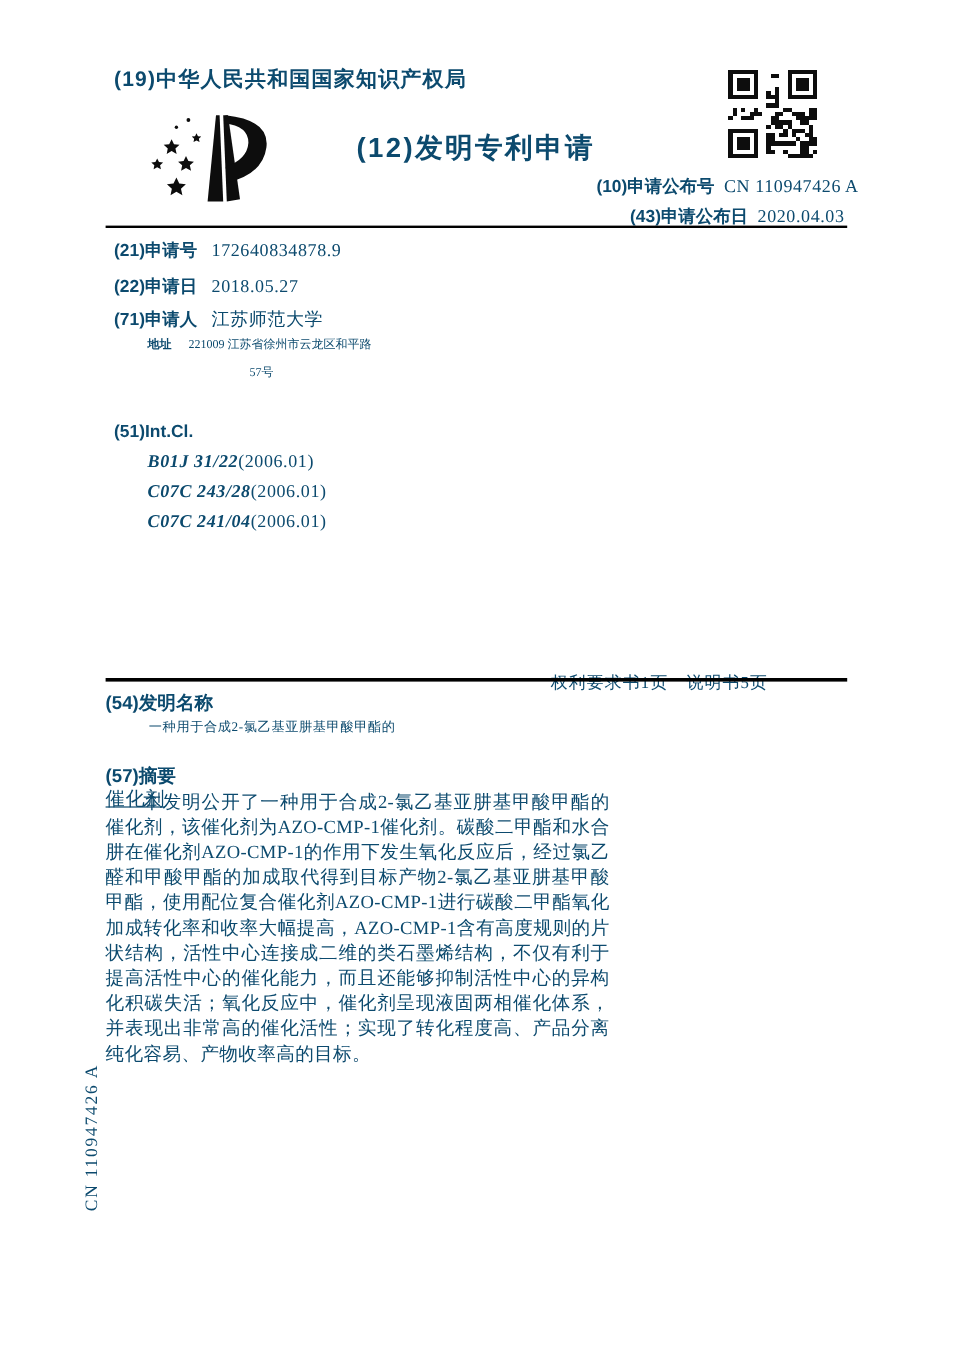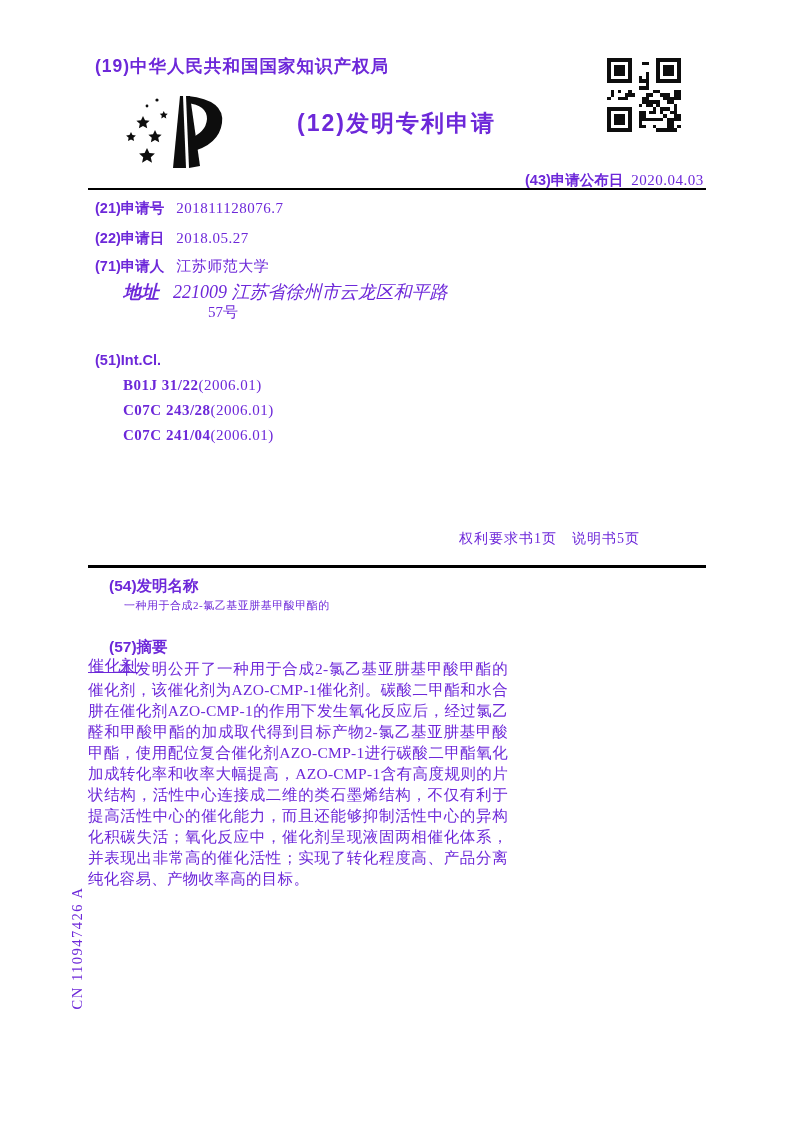--- a/index.html
+++ b/index.html
@@ -1,45 +1,45 @@
 <!DOCTYPE html>
 <html><head>
 <meta charset="utf-8">
 <style>
   html,body{margin:0;padding:0;background:#ffffff;}
   .page{
     position:relative;width:800px;height:1132px;background:#ffffff;
-    color:#6d28d9;font-family:"Liberation Serif","DejaVu Serif",serif;
+    color:#0c4a6e;font-family:"Liberation Serif","DejaVu Serif",serif;
     overflow:hidden;
   }
   .hei{font-family:"Liberation Sans","DejaVu Sans",sans-serif;font-weight:700;}
   .abs{position:absolute;white-space:nowrap;}
   .office{left:95px;top:54px;font-size:17.5px;letter-spacing:1px;}
   .doc-type{left:297px;top:108px;font-size:23px;letter-spacing:2px;}
   .logo{left:103px;top:90px;width:150px;height:100px;}
   .qr{left:604px;top:58px;width:80px;height:74px;}
   .pubrow{font-size:14.5px;}
   .pubrow .lbl{font-size:14.5px;}
   .pubrow .val{font-family:"Liberation Serif","DejaVu Serif",serif;font-weight:400;margin-left:8px;font-size:15px;letter-spacing:0.5px;}
   .pub-num{left:497px;top:146px;}
   .pub-date{left:497px;top:171px;margin-left:28px;}
   .rule{position:absolute;left:88px;width:618px;background:#000;}
   .rule-top{top:188px;height:2px;}
   .rule-mid{top:565px;height:3px;}
   .brow{left:95px;font-size:14.5px;}
   .brow .lbl{font-size:14.5px;}
   .brow .val{font-weight:400;margin-left:12px;font-size:15px;letter-spacing:0.5px;}
-  .addr1{left:123px;top:280px;font-size:18px;font-style:italic;}
+  .addr1{left:123px;top:280px;font-size:10px;}
   .addr1 .val{margin-left:14px;}
-  .addr2{left:208px;top:303px;font-size:15px;}
+  .addr2{left:208px;top:303px;font-size:10px;}
   .ipc-row{left:123px;font-size:15px;}
-  .ipc-code{font-weight:700;letter-spacing:0.5px;}
+  .ipc-code{font-style:italic;font-weight:700;letter-spacing:0.5px;}
   .ipc-ver{font-weight:400;letter-spacing:0.5px;text-align:right;}
-  .pages-info{top:530px;right:160px;left:auto;font-size:14px;letter-spacing:1px;text-align:center;}
-  .sec-label{left:88px;font-size:15.5px;margin-left:21px;}
+  .pages-info{top:560px;right:160px;left:auto;font-size:14px;letter-spacing:1px;text-align:center;}
+  .sec-label{left:88px;font-size:15.5px;}
   .t-line1{left:124px;top:598px;font-size:11px;letter-spacing:0.5px;}
   .t-line2{left:88px;top:656px;font-size:16px;letter-spacing:0.5px;text-decoration:underline;}
   .abstract-body{
     position:absolute;left:88px;top:658px;width:420px;
     font-size:15.5px;line-height:21px;text-align:justify;text-indent:2em;
     letter-spacing:0.3px;white-space:normal;
   }
   .side-number{
     position:absolute;left:77px;top:948px;
     transform:translate(-50%,-50%) rotate(-90deg);
@@ -177,28 +177,31 @@
         <rect x="2" y="2" width="3" height="3" fill="#0d0d0d"></rect>
         <rect x="14" y="0" width="7" height="7" fill="#0d0d0d"></rect>
         <rect x="15" y="1" width="5" height="5" fill="#fff"></rect>
         <rect x="16" y="2" width="3" height="3" fill="#0d0d0d"></rect>
         <rect x="0" y="14" width="7" height="7" fill="#0d0d0d"></rect>
         <rect x="1" y="15" width="5" height="5" fill="#fff"></rect>
         <rect x="2" y="16" width="3" height="3" fill="#0d0d0d"></rect>
       </svg>
   </div>
 
+  <div class="abs pubrow pub-num">
+    <span class="hei lbl">(10)申请公布号</span><span class="val">CN 110947426 A</span>
+  </div>
   <div class="abs pubrow pub-date">
     <span class="hei lbl">(43)申请公布日</span><span class="val">2020.04.03</span>
   </div>
 
   <div class="rule rule-top"></div>
 
   <div class="abs brow" style="top:199px">
-    <span class="hei lbl">(21)申请号</span><span class="val">201811128076.7</span>
+    <span class="hei lbl">(21)申请号</span><span class="val">172640834878.9</span>
   </div>
   <div class="abs brow" style="top:229px">
     <span class="hei lbl">(22)申请日</span><span class="val">2018.05.27</span>
   </div>
   <div class="abs brow" style="top:257px">
     <span class="hei lbl">(71)申请人</span><span class="val">江苏师范大学</span>
   </div>
   <div class="abs addr1">
     <span class="hei lbl">地址</span><span class="val">221009 江苏省徐州市云龙区和平路</span>
   </div>

